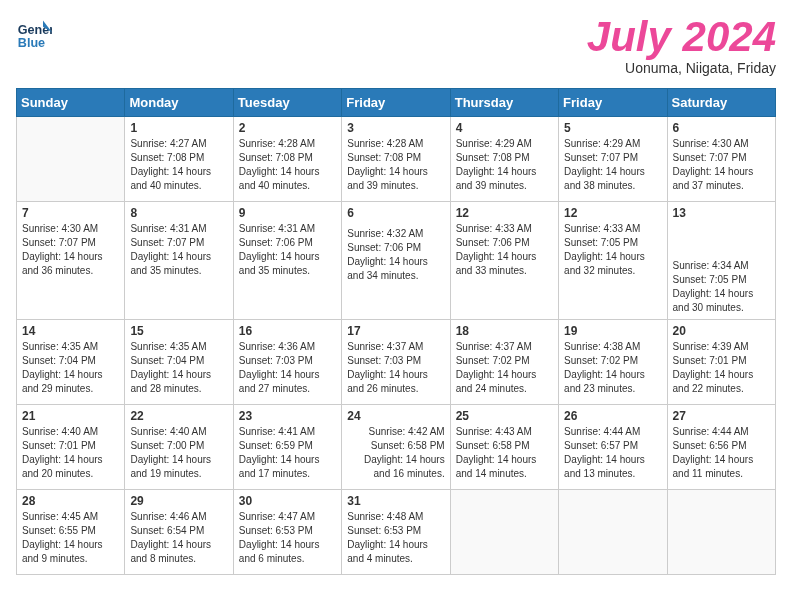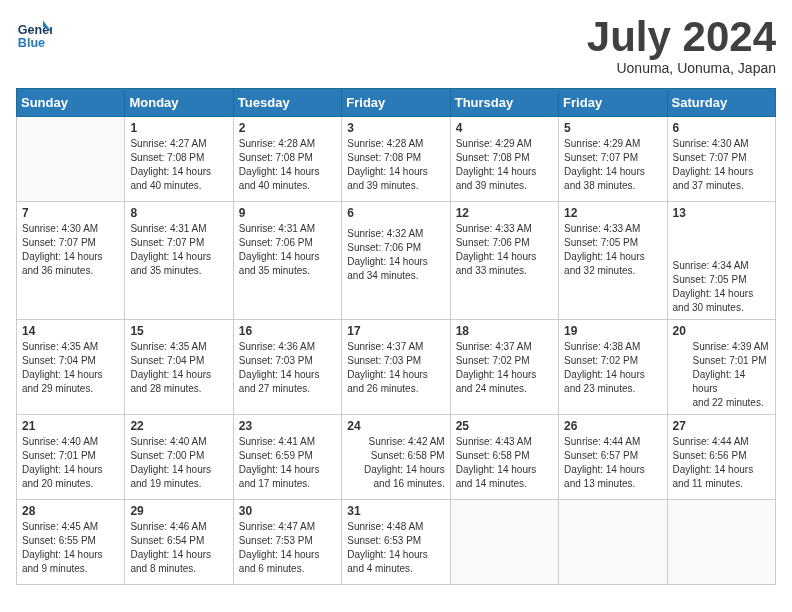--- a/index.html
+++ b/index.html
@@ -24,22 +24,23 @@
     .logo-icon {
       width: 36px;
       height: 36px;
     }
     .title-block {
       text-align: right;
     }
     .month-title {
       font-size: 42px;
       font-weight: bold;
-      color: #404040;
+      color: #ec4899;
       line-height: 1;
+      font-style: italic;
     }
     .location {
       font-size: 14px;
       color: #333;
       margin-top: 2px;
     }
     .calendar {
       width: 100%;
       border-collapse: collapse;
       border: 1px solid #ccc;
@@ -88,21 +89,21 @@
 <div class="header">
   <div class="logo">
     <svg class="logo-icon" viewBox="0 0 40 40">
       <text x="2" y="20" font-size="14" font-weight="bold" fill="#1a3a5c">General</text>
       <text x="2" y="34" font-size="14" font-weight="bold" fill="#2a7ab8">Blue</text>
       <polygon points="30,5 40,18 30,12" fill="#2a7ab8"></polygon>
     </svg>
   </div>
   <div class="title-block">
     <div class="month-title">July 2024</div>
-    <div class="location">Uonuma, Uonuma, Japan</div>
+    <div class="location">Uonuma, Niigata, Friday</div>
   </div>
 </div>
 
 <table class="calendar">
   <thead>
     <tr>
     <th>Sunday</th>
         <th>Monday</th>
         <th>Tuesday</th>
         <th>Friday</th>
@@ -246,21 +247,21 @@
         </td>
         <td>
           <span class="day-num">19</span>
           <div class="day-info" style="white-space: pre-line;">Sunrise: 4:38 AM
 Sunset: 7:02 PM
 Daylight: 14 hours
 and 23 minutes.</div>
         </td>
         <td>
           <span class="day-num">20</span>
-          <div class="day-info" style="white-space: pre-line; margin-left: 20px;">Sunrise: 4:39 AM
+          <div class="day-info" style="white-space: pre-line;">Sunrise: 4:39 AM
 Sunset: 7:01 PM
 Daylight: 14 hours
 and 22 minutes.</div>
         </td>
       </tr>
       <tr class="week-row">
         <td>
           <span class="day-num">21</span>
           <div class="day-info" style="white-space: pre-line;">Sunrise: 4:40 AM
 Sunset: 7:01 PM
@@ -321,21 +322,21 @@
         <td>
           <span class="day-num">29</span>
           <div class="day-info" style="white-space: pre-line;">Sunrise: 4:46 AM
 Sunset: 6:54 PM
 Daylight: 14 hours
 and 8 minutes.</div>
         </td>
         <td>
           <span class="day-num">30</span>
           <div class="day-info" style="white-space: pre-line;">Sunrise: 4:47 AM
-Sunset: 7:53 PM
+Sunset: 6:53 PM
 Daylight: 14 hours
 and 6 minutes.</div>
         </td>
         <td>
           <span class="day-num">31</span>
           <div class="day-info" style="white-space: pre-line;">Sunrise: 4:48 AM
 Sunset: 6:53 PM
 Daylight: 14 hours
 and 4 minutes.</div>
         </td>

